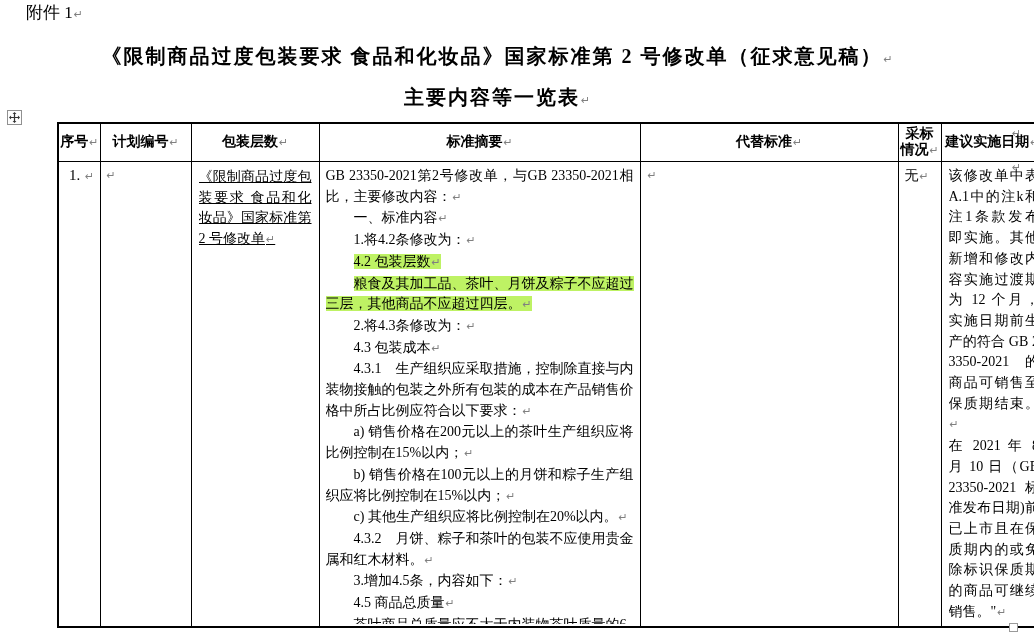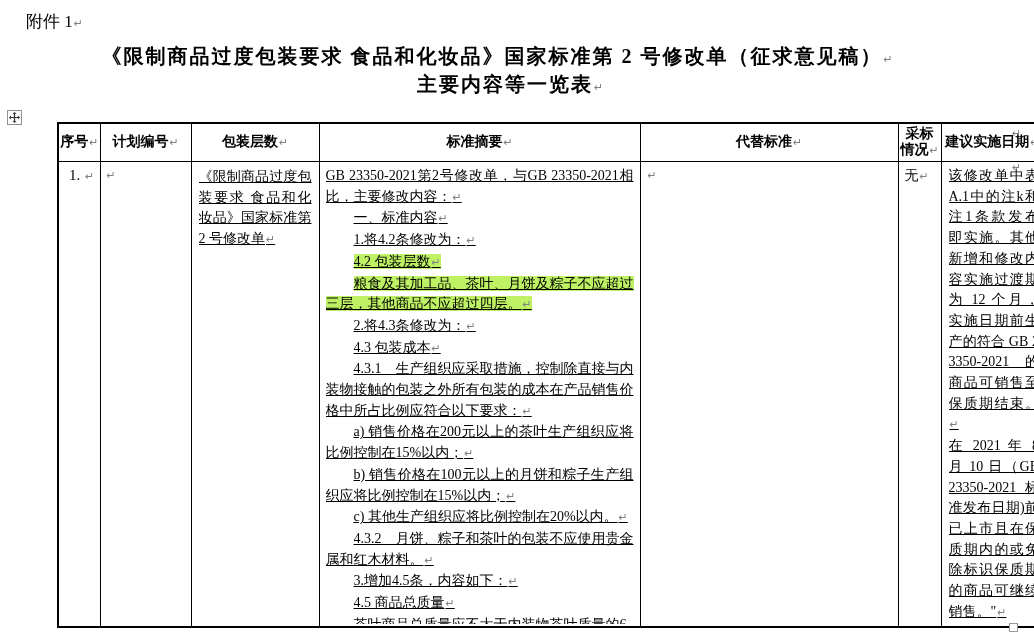--- a/index.html
+++ b/index.html
@@ -3,28 +3,28 @@
 <meta charset="utf-8">
 <style>
   * { box-sizing: border-box; }
   html,body { margin:0; padding:0; }
   body {
     width:1034px; height:639px; position:relative; overflow:hidden;
     background:#ffffff; color:#000;
     font-family:"Liberation Serif","DejaVu Serif",serif;
   }
   .attachment {
-    position:absolute; left:26px; top:10px; font-size:17px;
+    position:absolute; left:26px; top:1px; font-size:17px;
   }
   .title-line {
     position:absolute; left:0; width:994px; text-align:center;
     font-size:20px; font-weight:bold; letter-spacing:2px;
   }
   .title-1 { top:43px; }
-  .title-2 { top:71px;margin-left:13px; }
+  .title-2 { top:84px; }
   .cr {
     color:#808080; font-family:"DejaVu Sans",sans-serif;
     font-size:11px; font-weight:normal; letter-spacing:0;
     padding-left:1px;
   }
   
   .move-handle {
     position:absolute; left:7px; top:110px; width:15px; height:15px;
     border:1px solid #909090; background:#fdfdfd;
     display:flex; align-items:center; justify-content:center;
@@ -50,21 +50,20 @@
   .c-index   { padding:5px 2px 0 10px !important; font-size:15px; }
   .c-plan    { padding:5px 0 0 5px !important; }
   .c-name    { padding:5px 7px 0 7px !important; }
   .c-summary { padding:4px 6px 0 6px !important; }
   .c-replace { padding:5px 0 0 6px !important; }
   .c-adopt   { padding:5px 0 0 6px !important; }
   .c-date    { padding:4px 4px 0 7px !important; }
   .doc-table p {
     margin:0; line-height:20.7px; text-align:justify;
     word-break:break-all;
-    text-decoration:underline;
   }
   .ind { text-indent:2em; }
   .hl  { background:#bef264; }
   .justify-text { text-align:justify; line-height:20.7px; word-break:break-all;text-decoration:underline; }
   
   .row-mark { position:absolute; left:1011px; }
   .row-mark-header { top:127px; }
   .row-mark-body   { top:161px; }
   
   .resize-handle {

